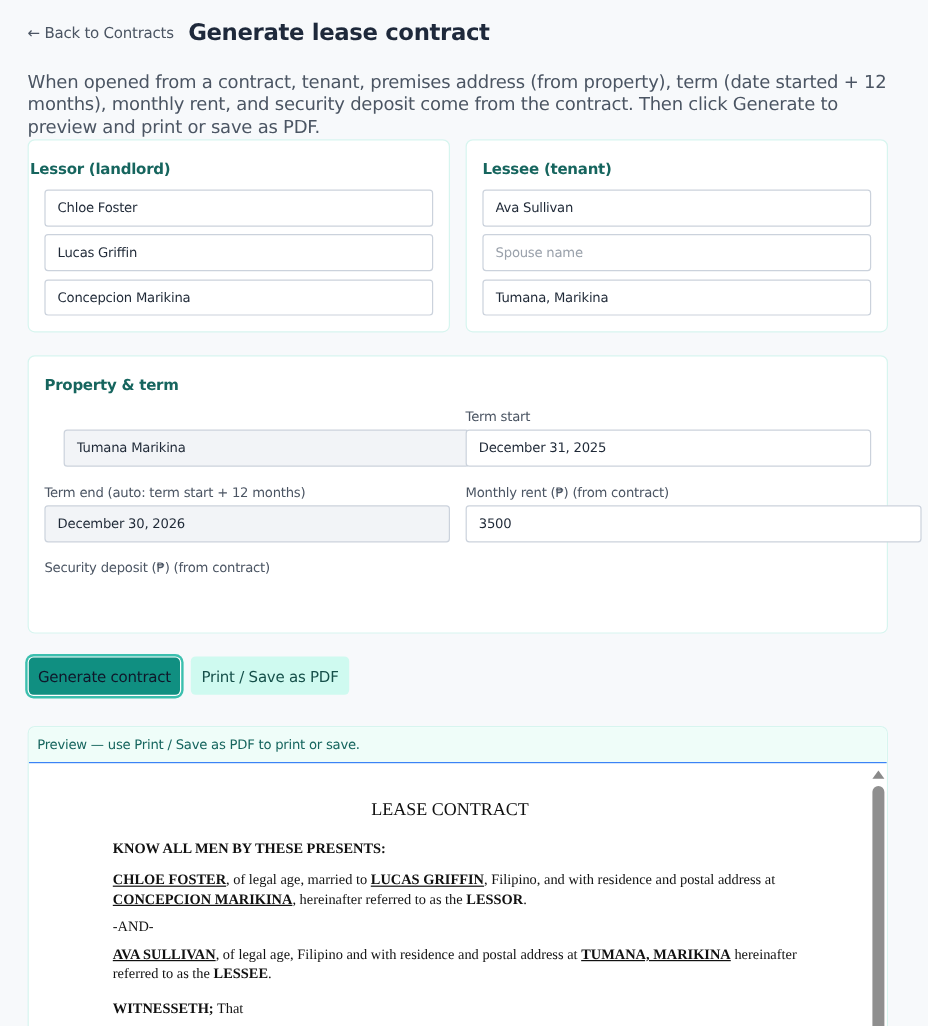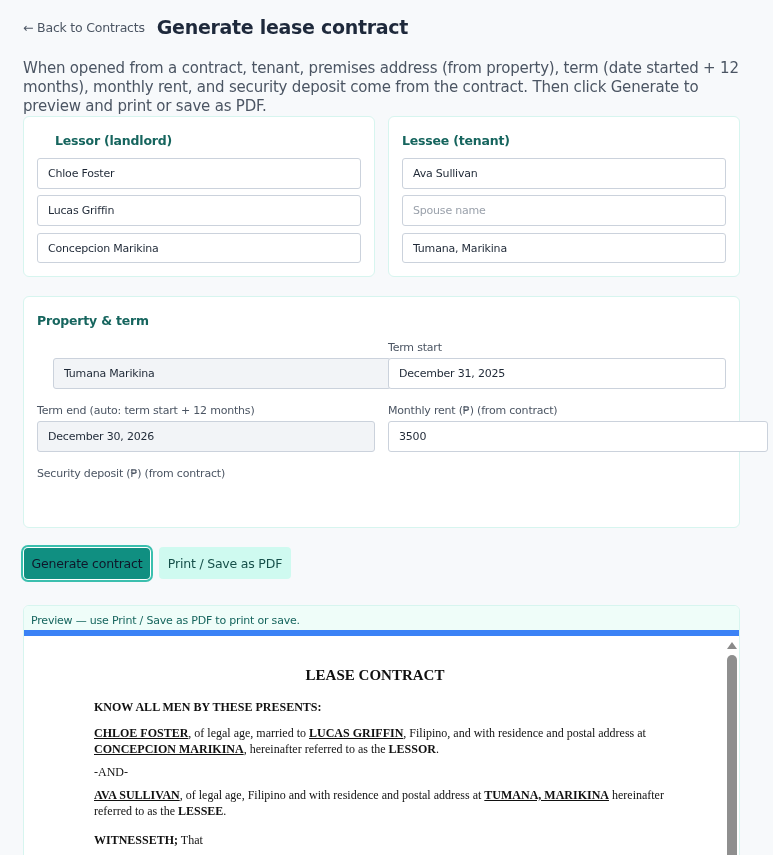--- a/index.html
+++ b/index.html
@@ -77,33 +77,33 @@
       background: #cffaf0; color: #16504a;
       left: 159px; top: 547px; width: 132px;
     }
     .preview {
       position: absolute; left: 23px; top: 605px; width: 717px; height: 260px;
       border: 1px solid #d7f5ef; border-radius: 6px;
       background: #ffffff; overflow: hidden;
     }
     .preview-bar {
       height: 30px; background: #effdf9;
-      border-bottom: 6px solid #3b82f6;
+      border-bottom: 1px solid #3b82f6;
       font-size: 11px; color: #16655e;
       padding: 8px 7px; letter-spacing: -0.2px;
     }
     .doc {
       position: absolute; left: 0; top: 31px; width: 702px; height: 230px;
       font-family: "Liberation Serif", serif;
       color: #111111;
       font-size: 12px;
     }
     .doc-title {
       position: absolute; left: 0; width: 100%; top: 30px;
-      text-align: center; font-weight: bold; font-size: 15px;
+      text-align: center; font-weight: normal; font-size: 15px;
     }
     .doc p {
       position: absolute; left: 70px; width: 570px;
       line-height: 16px;
     }
     .doc b { font-weight: bold; }
     .doc .u { text-decoration: underline; font-weight: bold; }
     .scrollbar {
       position: absolute; right: 0; top: 31px; width: 14px; height: 230px;
       background: #ffffff;
@@ -123,21 +123,21 @@
 <body>
 
 <div class="header">
   <a class="back-link" href="#">← Back to Contracts</a>
   <h1 class="page-title">Generate lease contract</h1>
 </div>
 
 <p class="intro">When opened from a contract, tenant, premises address (from property), term (date started + 12 months), monthly rent, and security deposit come from the contract. Then click Generate to preview and print or save as PDF.</p>
 
 <div class="card" style="left:23px; top:116px; width:352px; height:161px;">
-  <div class="card-title" style="left:31px; top:16px;">Lessor (landlord)</div>
+  <div class="card-title" style="left:1px; top:16px;">Lessor (landlord)</div>
   <input class="field" style="left: 13px; top: 41px; width: 324px; height: 31px;" value="Chloe Foster">
   <input class="field" style="left: 13px; top: 78px; width: 324px; height: 31px;" value="Lucas Griffin">
   <input class="field" style="left: 13px; top: 116px; width: 324px; height: 30px;" value="Concepcion Marikina">
 </div>
 
 <div class="card" style="left:388px; top:116px; width:352px; height:161px;">
   <div class="card-title" style="left:13px; top:16px;">Lessee (tenant)</div>
   <input class="field" style="left: 13px; top: 41px; width: 324px; height: 31px;" value="Ava Sullivan">
   <input class="field" style="left: 13px; top: 78px; width: 324px; height: 31px;" placeholder="Spouse name">
   <input class="field" style="left: 13px; top: 116px; width: 324px; height: 30px;" value="Tumana, Marikina">

